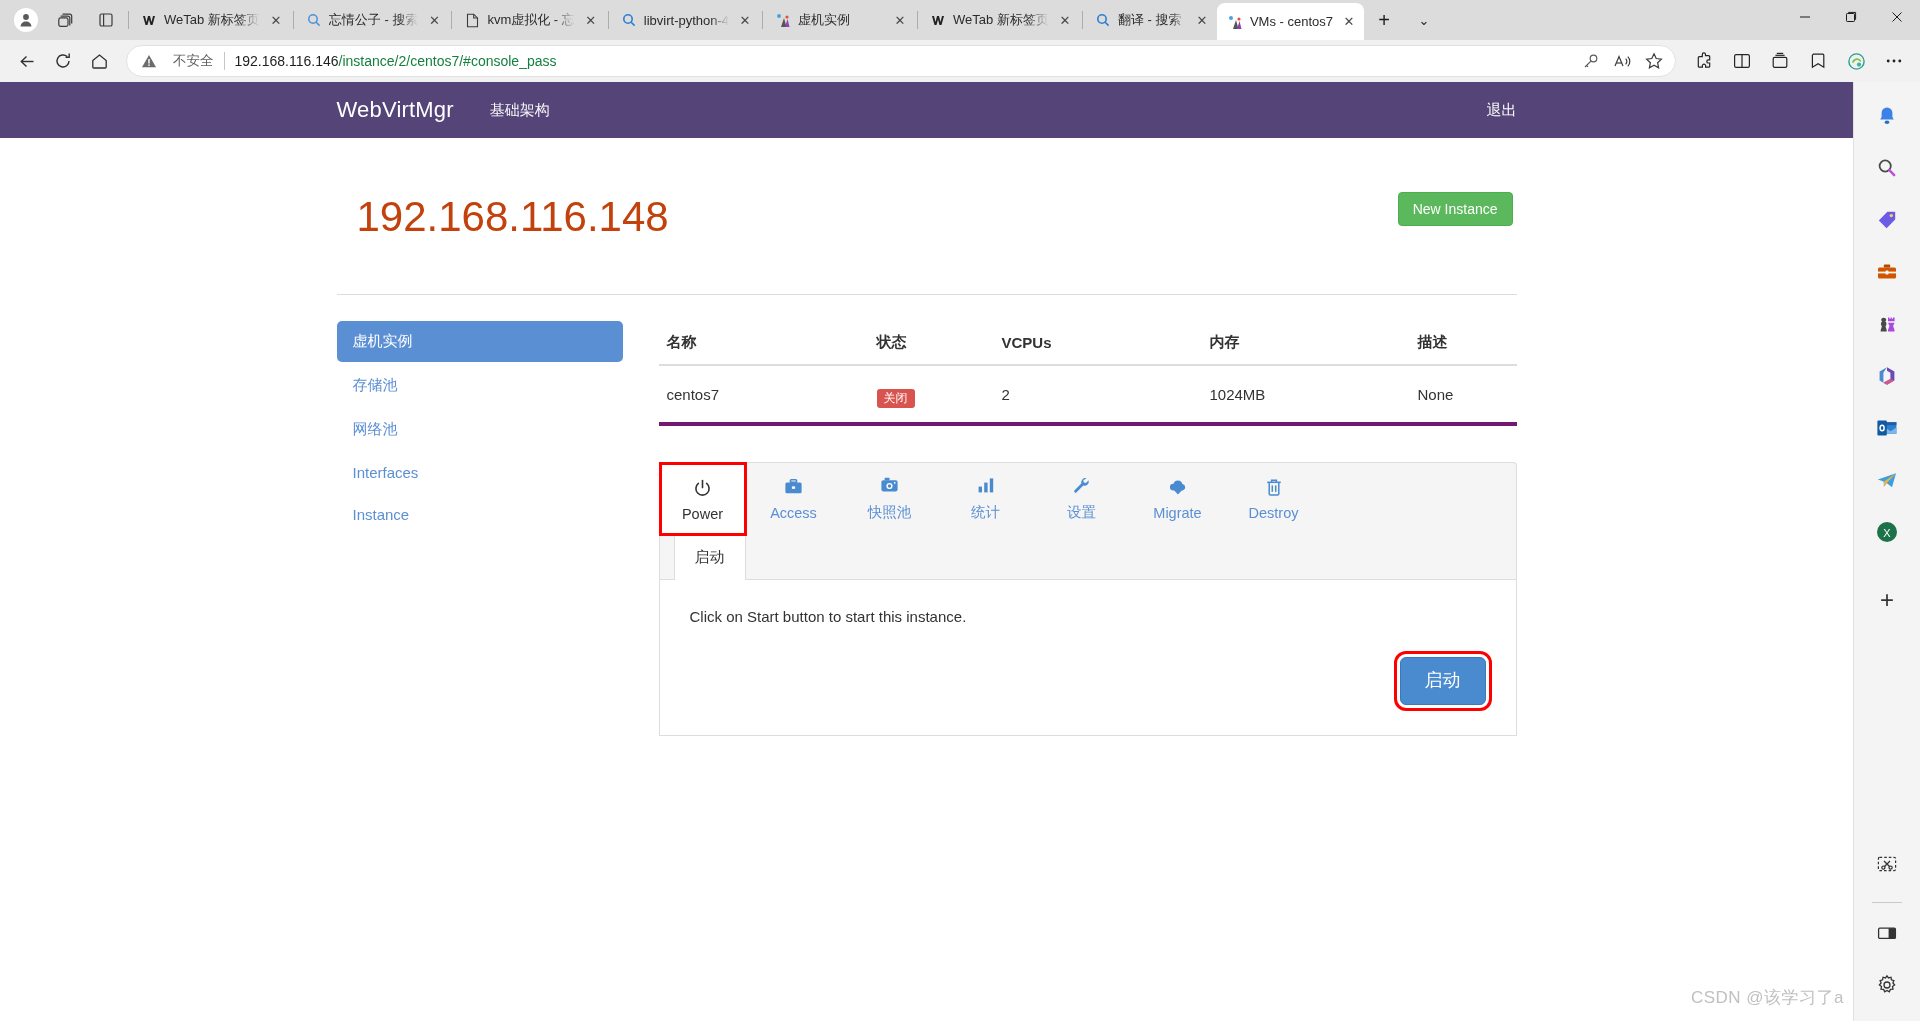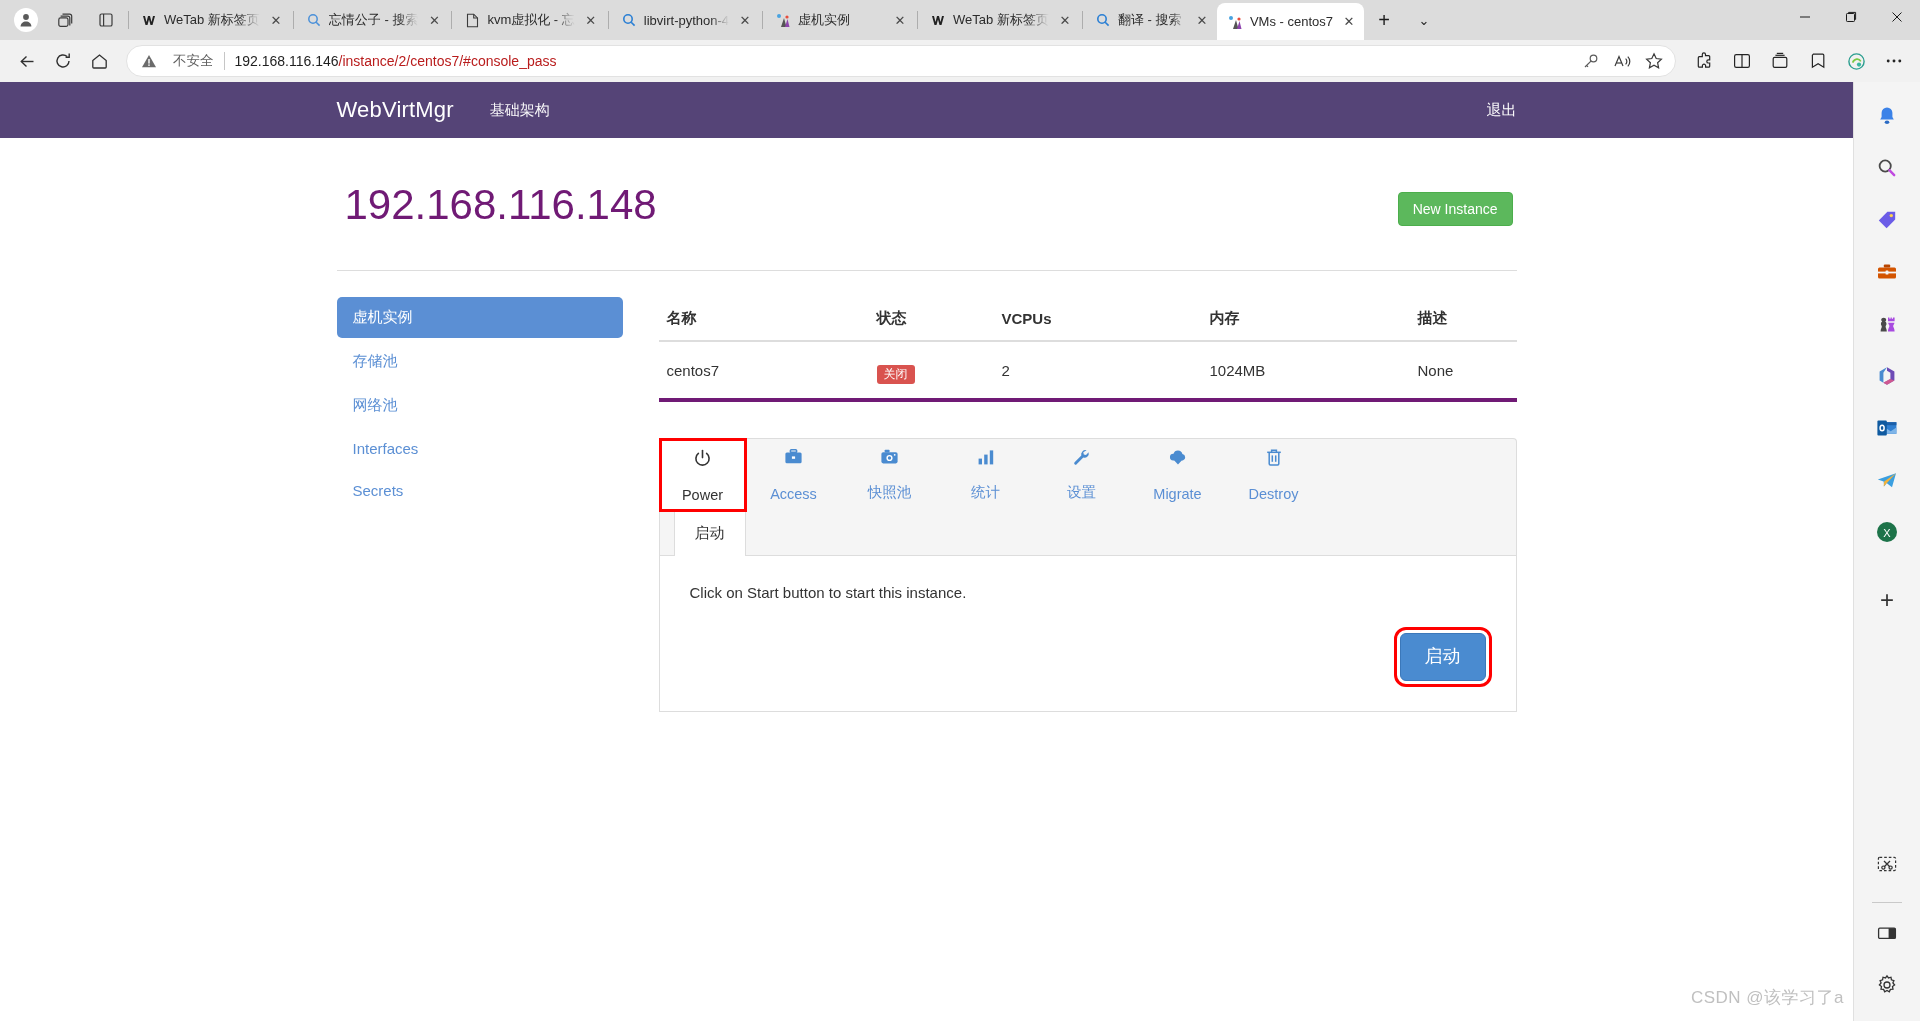--- a/index.html
+++ b/index.html
@@ -102,21 +102,21 @@
     background: #ffffff;
     border-radius: 16px;
     display: flex; align-items: center;
     padding: 0 6px 0 14px;
     font-size: 14px;
     border: 1px solid #e2e2e2;
   }
   .warn-ico { display: flex; align-items: center; gap: 16px; color: #5f5f5f; font-size: 13.5px; }
   .url-divider { width: 1px; height: 18px; background: #c6c6c6; margin: 0 10px; }
   .url-text { color: #1f1f1f; font-size: 14px; white-space: nowrap; }
-  .url-text .dim { color: #b91c1c; text-align: center; }
+  .url-text .dim { color: #15803d; text-align: center; }
   .url-right { margin-left: auto; display: flex; align-items: center; gap: 2px; }
   .url-ico {
     width: 30px; height: 28px; border-radius: 4px;
     display: flex; align-items: center; justify-content: center; color: #3b3b3b;
   }
   .tb-ico {
     width: 36px; height: 34px; border-radius: 5px;
     display: flex; align-items: center; justify-content: center;
     color: #242424; flex: 0 0 auto;
   }
@@ -152,24 +152,24 @@
     width: 1180px; margin: 0 auto;
     padding-top: 40px;
   }
   .page-head {
     display: flex; align-items: flex-start;
     justify-content: space-between;
     padding: 0 4px 0 4px;
   }
   .page-title {
     font-size: 42px;
-    color: #701a75;
+    color: #c2410c;
     font-weight: 400;
     line-height: 1.1;
-    margin: 4px;
+    margin: 16px;
   }
   .btn-new {
     background: #5cb85c;
     border: 1px solid #4cae4c;
     color: #ffffff;
     font-size: 14px;
     padding: 8px 14px;
     border-radius: 4px;
     margin-top: 14px;
   }
@@ -239,21 +239,21 @@
     border-radius: 4px 4px 0 0;
     padding-left: 0;
     height: 72px;
     align-items: stretch;
   }
   .nav-tab {
     padding: 9px 20px 8px 20px;
     text-align: center;
     color: #5b8fd4;
     font-size: 14.5px;
-    display: flex; flex-direction: column; align-items: center; justify-content: space-between;
+    display: flex; flex-direction: column; align-items: center; justify-content: center;
     gap: 5px;
     position: relative;
     min-width: 96px;
   }
   .nav-tab .ico { font-size: 19px; line-height: 1; display: block; height: 22px; }
   .nav-tab.active {
     background: #ffffff;
     color: #333333;
     border-left: 1px solid #dddddd;
     border-right: 1px solid #dddddd;
@@ -597,21 +597,21 @@
         <button class="btn-new">New Instance</button>
       </div>
 
       <div class="row-main">
 
         <div class="sidebar">
           <a class="nav-pill active">虚机实例</a>
           <a class="nav-pill">存储池</a>
           <a class="nav-pill">网络池</a>
           <a class="nav-pill">Interfaces</a>
-          <a class="nav-pill">Secrets</a>
+          <a class="nav-pill">Instance</a>
         </div>
 
         <div class="content">
 
           <table class="vmtable">
             <thead>
               <tr>
                 <th class="col-name">名称</th>
                 <th class="col-state">状态</th>
                 <th class="col-vcpu">VCPUs</th>

